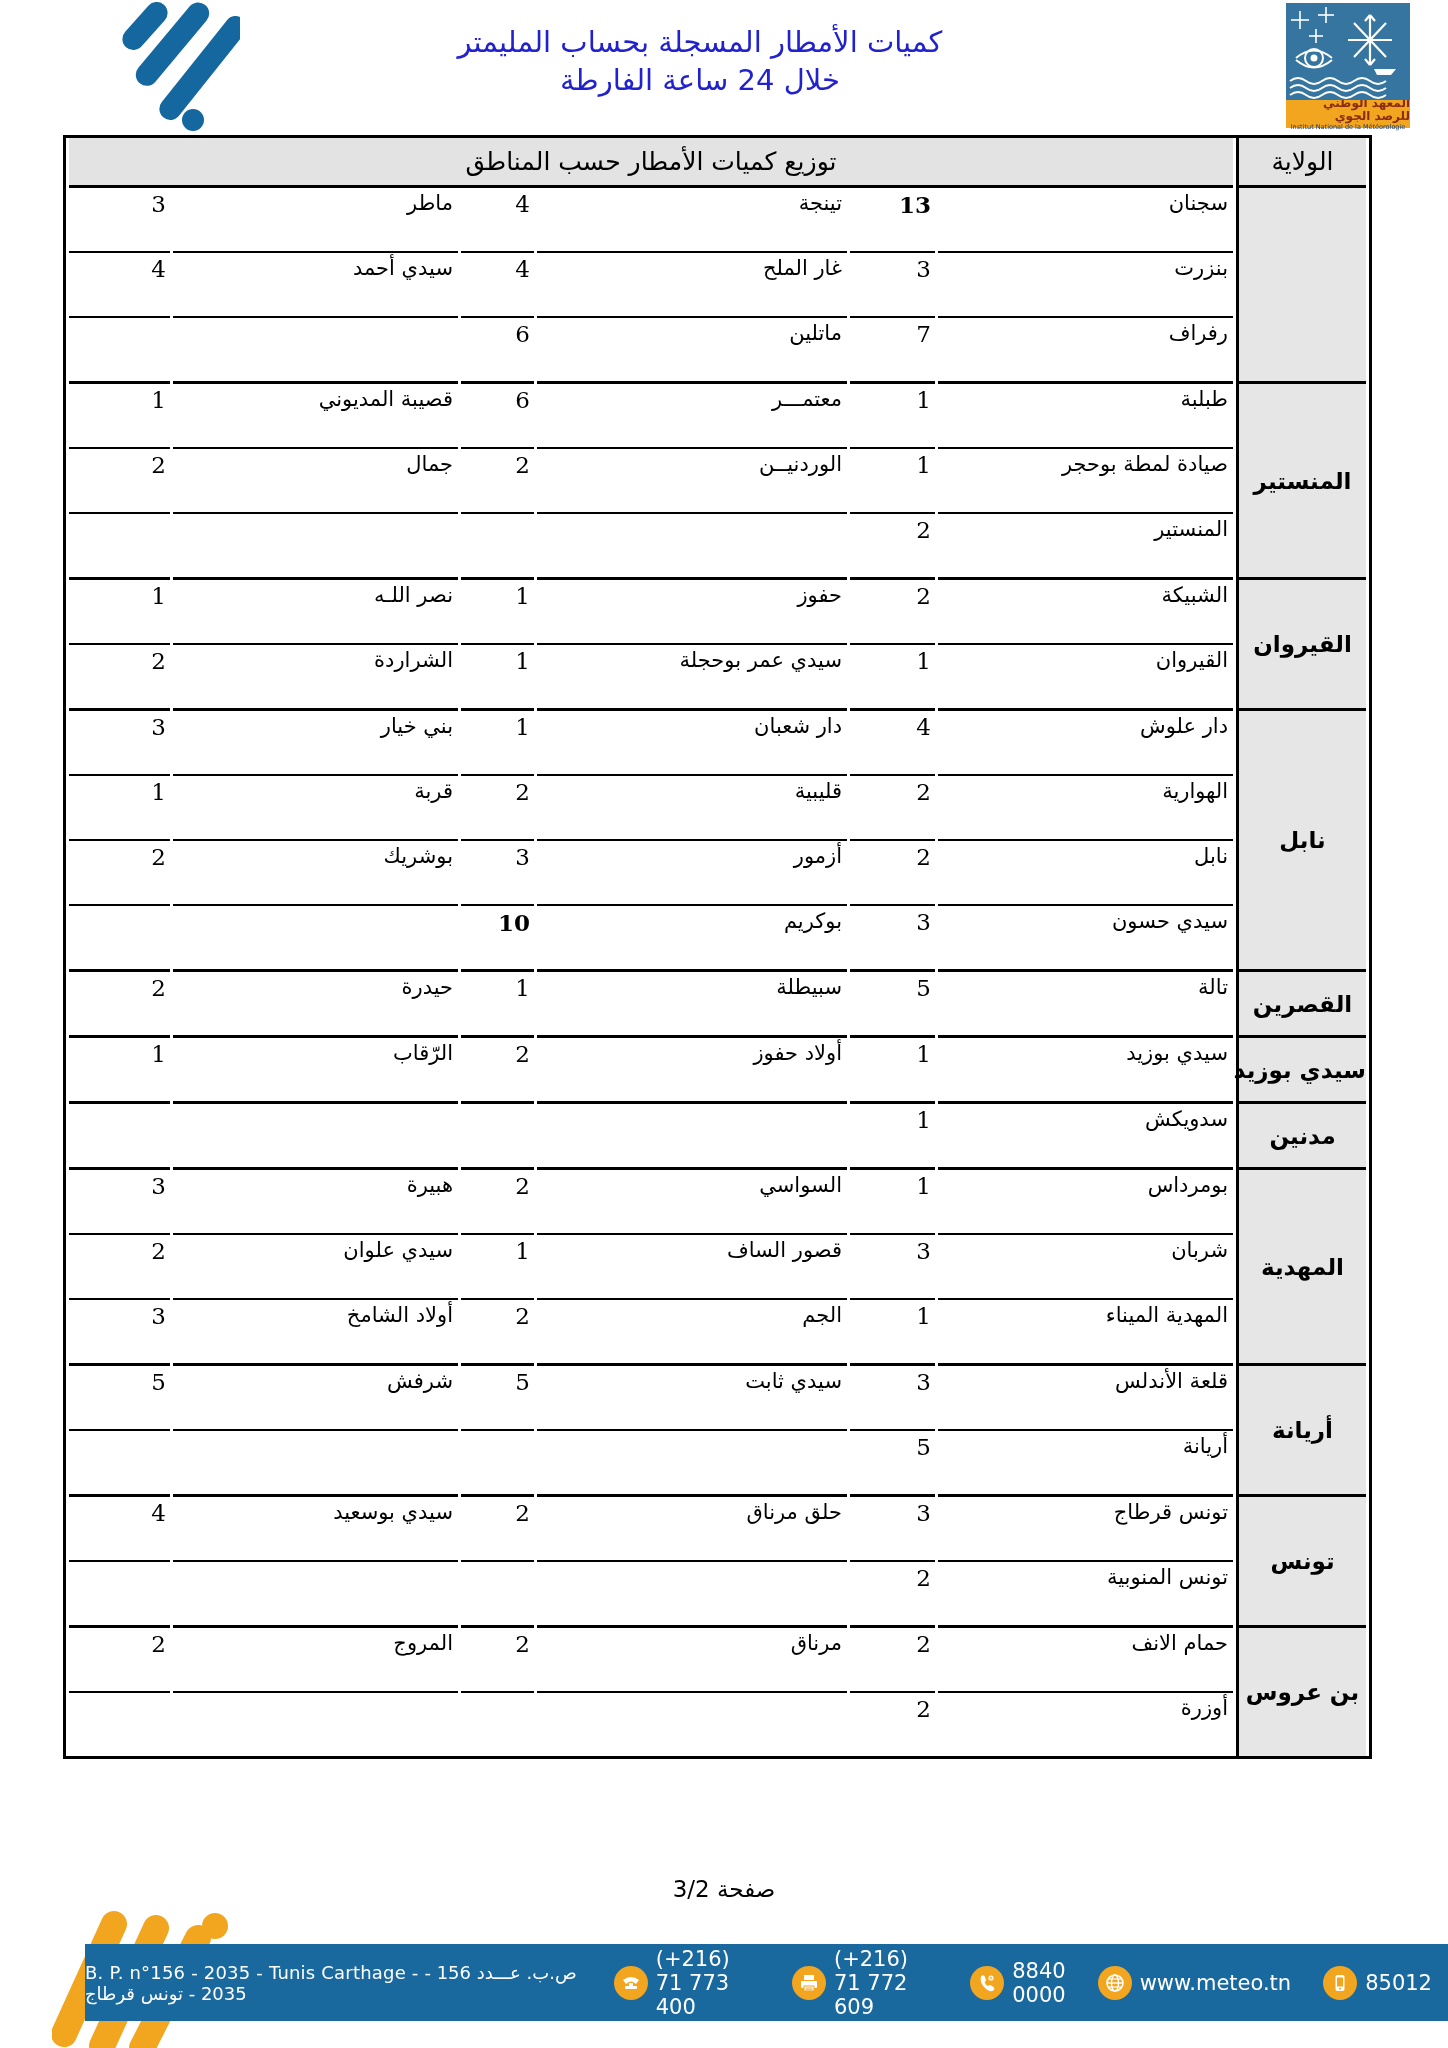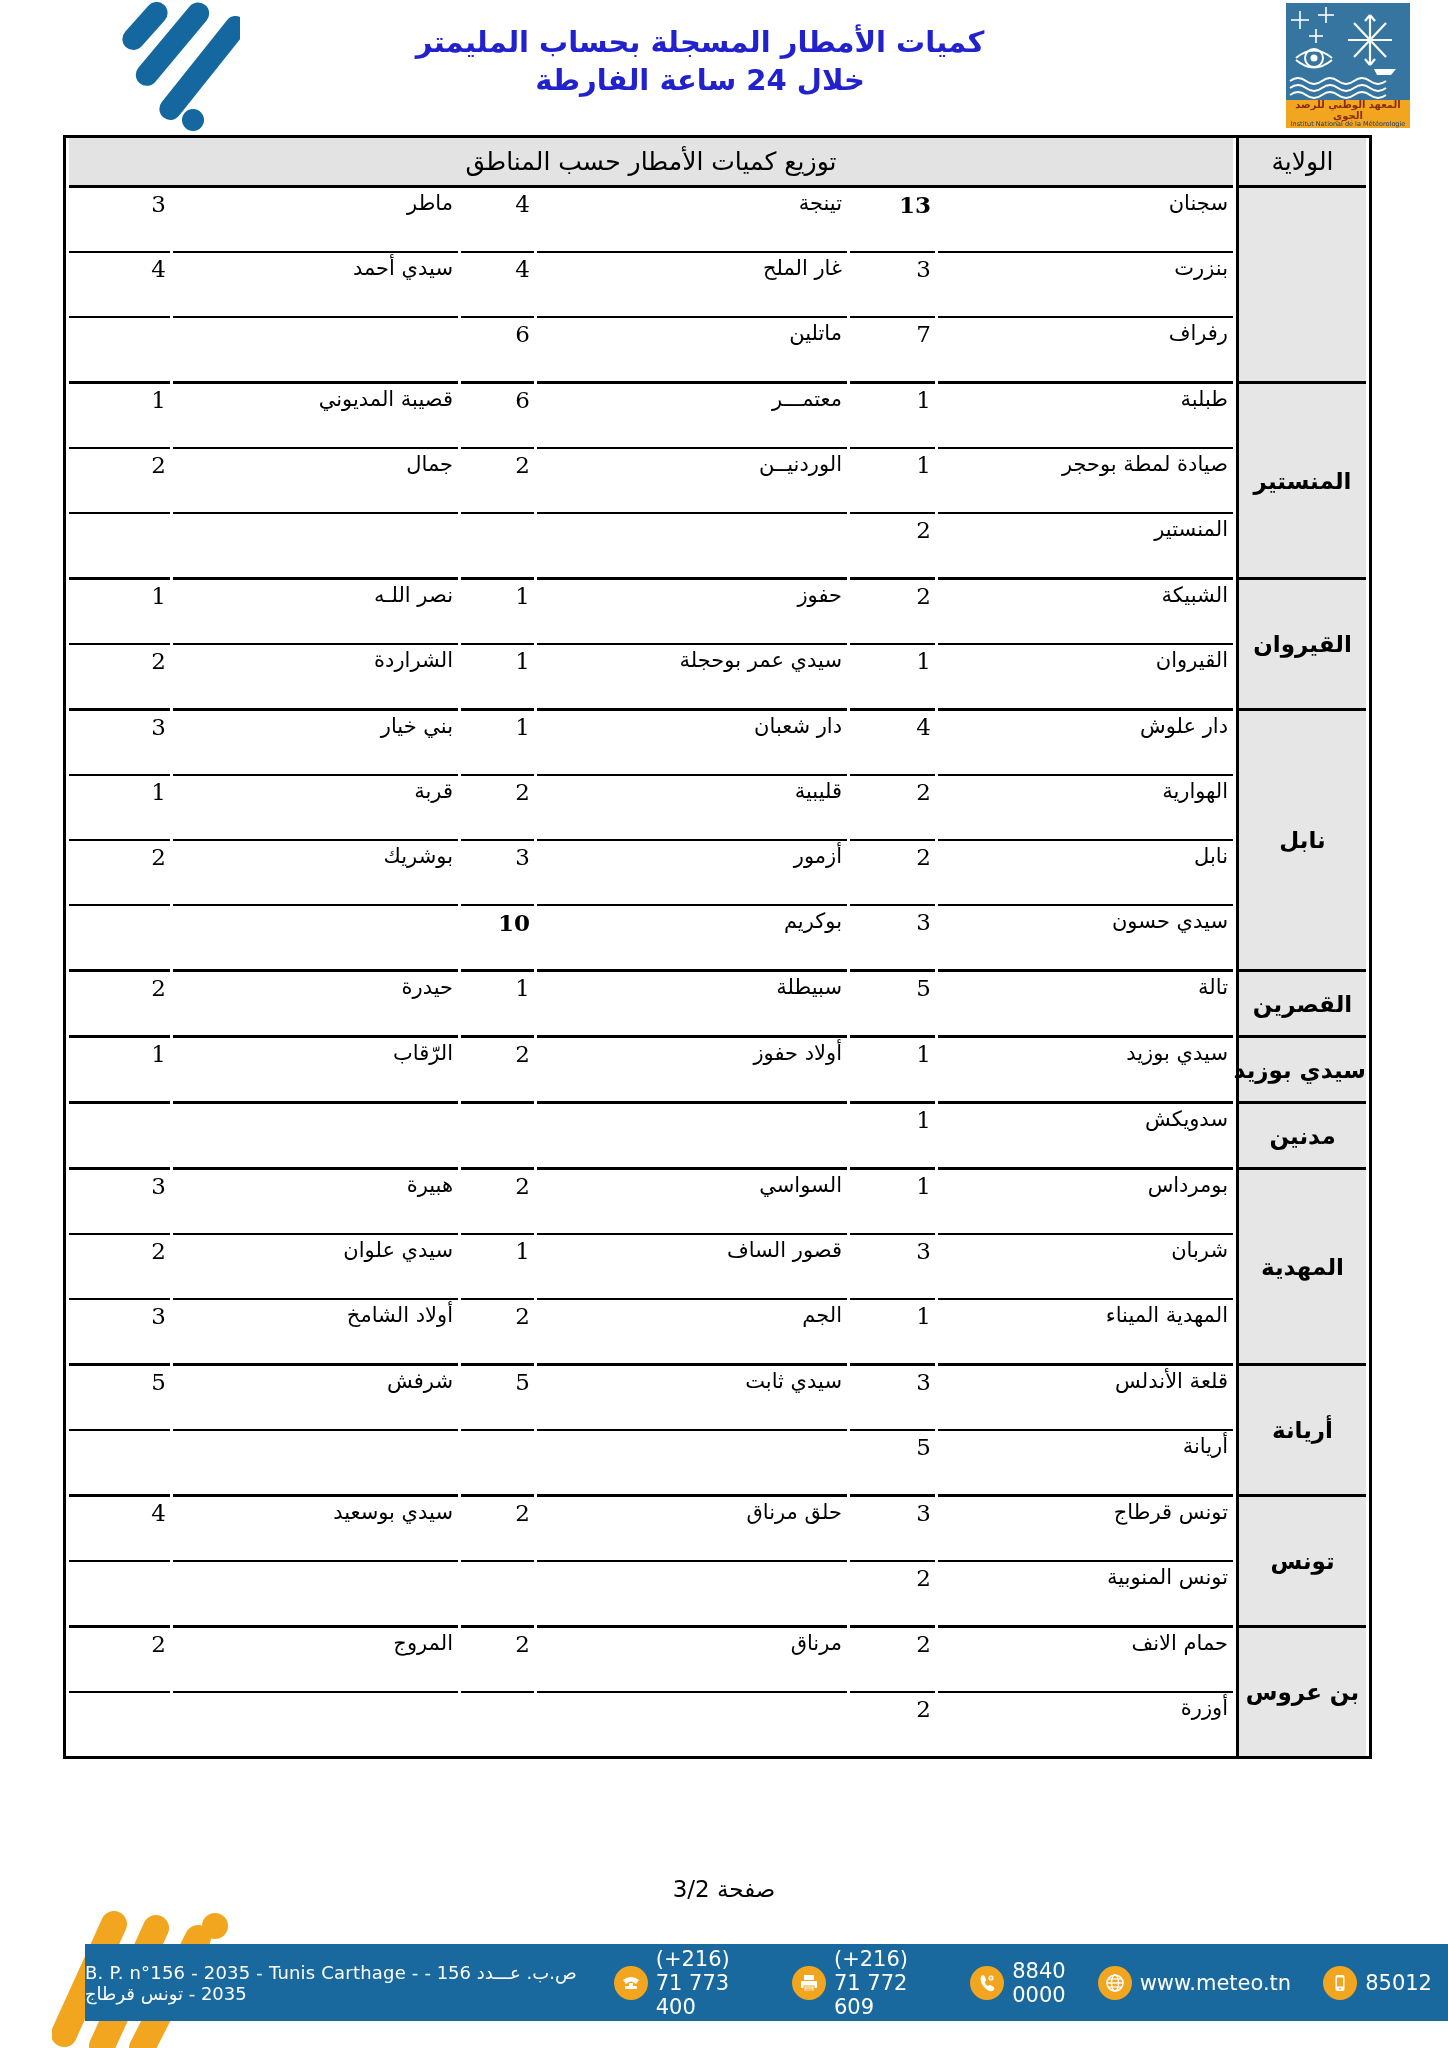--- a/index.html
+++ b/index.html
@@ -4,31 +4,31 @@
 <style>
   html,body { margin:0; padding:0; background:#fff; }
   .page {
     position:relative; width:1448px; height:2048px; background:#ffffff;
     font-family:"DejaVu Sans", sans-serif; direction:rtl; overflow:hidden;
   }
 
   
   .doc-title {
     position:absolute; top:24px; left:200px; width:1000px;
-    text-align:center; color:#2121ce; font-weight:bold;
+    text-align:center; color:#2121ce; font-weight:normal;
     font-size:29px; line-height:1.3;
   }
   .logo-left { position:absolute; left:60px; top:2px; width:180px; height:130px; }
   .logo-right { position:absolute; right:38px; top:3px; width:124px; }
   .logo-right .blue-box { width:124px; height:97px; background:#35759f; position:relative; overflow:hidden; }
   .logo-right .orange-band {
     width:124px; height:28px; background:#F2A51E; text-align:center;
     display:flex; flex-direction:column; justify-content:center; line-height:1.1;
   }
-  .orange-band .ar { font-size:10px; color:#8a2c10; font-weight:bold; }
+  .orange-band .ar { font-size:12px; color:#8a2c10; font-weight:bold;text-align:right; }
   .orange-band .fr { font-size:6.5px; color:#1a3a6b; }
 
   
   .table-wrap {
     position:absolute; top:135px; right:76px; width:1309px;
     border:3px solid #000; box-sizing:border-box; background:#fff;
   }
   table.rain {
     width:100%; border-collapse:separate; border-spacing:3px 0;
     table-layout:fixed; direction:rtl;

